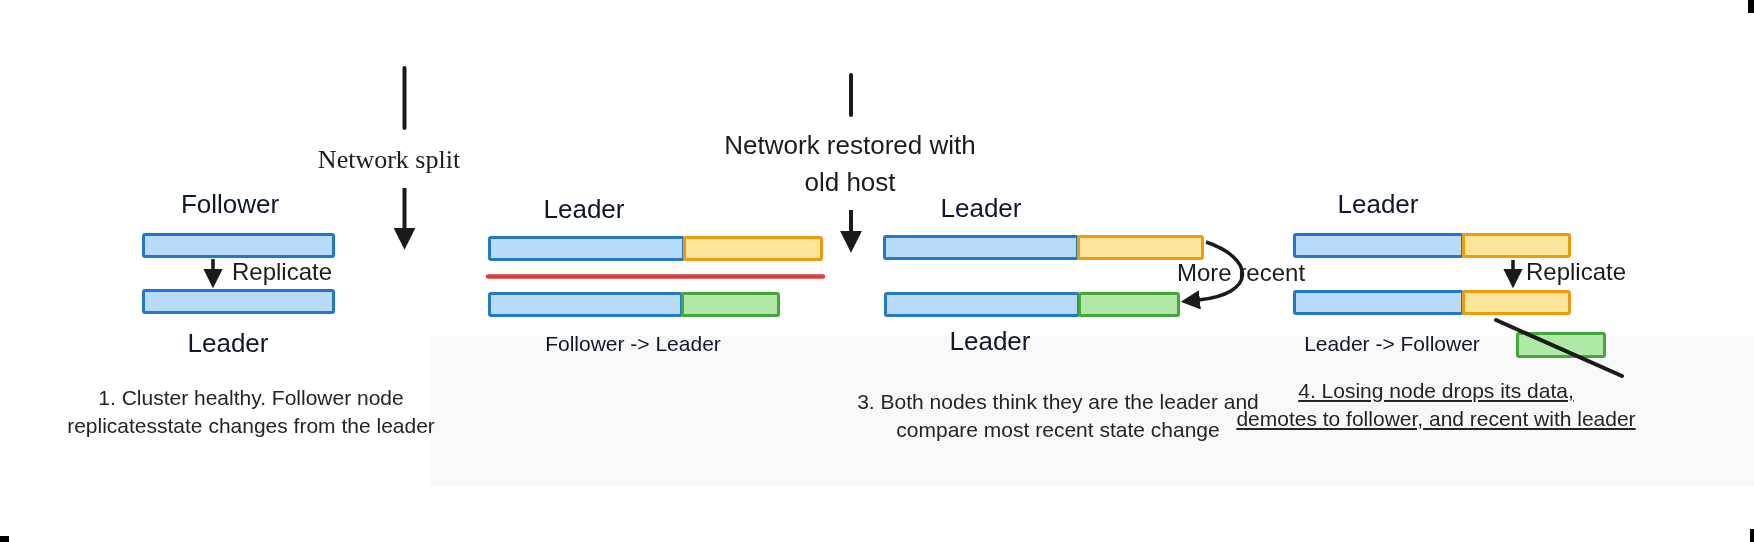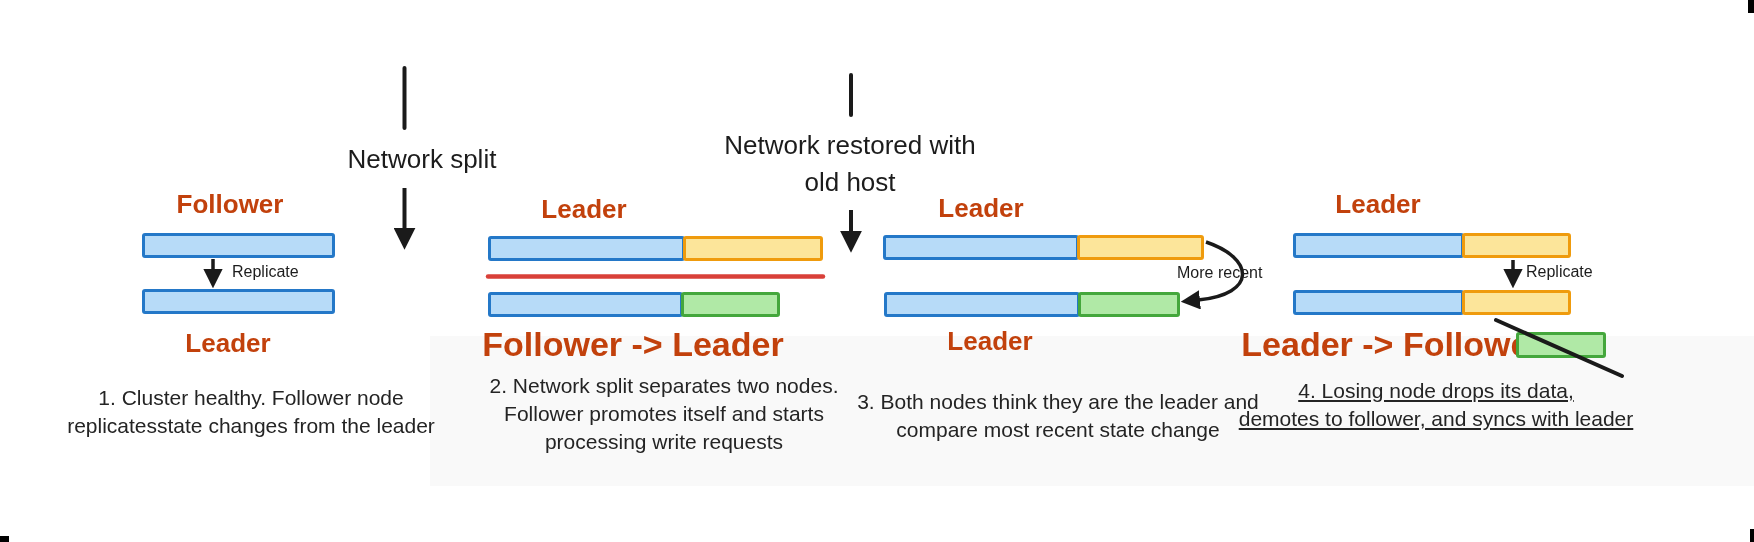--- a/index.html
+++ b/index.html
@@ -12,24 +12,24 @@
   .gray-band { position:absolute; left:430px; top:336px; width:1324px; height:150px; background:#f9f9f9; }
   .overlay { position:absolute; left:0; top:0; z-index:3; pointer-events:none; }
   .node { position:absolute; display:flex; z-index:2; }
   .seg { height:25px; box-sizing:border-box; border:3px solid; border-radius:3px; }
   .seg + .seg { margin-left:-2px; }
   .seg.blue   { background:#b7dbf8; border-color:#2478c8; }
   .seg.yellow { background:#fce59a; border-color:#ef9b0d; }
   .seg.green  { background:#b0e9a6; border-color:#44a73c; }
   .node-label {
     position:absolute; transform:translateX(-50%); white-space:nowrap;
-    font-size:26px; line-height:30px; font-weight:700; color:#c2410c; z-index:2;
+    font-size:26px; line-height:30px; font-weight:400; color:#0f172a; z-index:2;
   }
-  .state-label { font-size:34px; }
-  .small-label { position:absolute; font-size:16px; line-height:22px; color:#1c1c1c; white-space:nowrap; z-index:4; }
+  .state-label { font-size:21px; }
+  .small-label { position:absolute; font-size:24px; line-height:22px; color:#1c1c1c; white-space:nowrap; z-index:4; }
   .caption {
     position:absolute; transform:translateX(-50%); text-align:center;
     font-size:21px; line-height:28px; color:#242424; white-space:nowrap; z-index:2;
   }
   .transition-label {
     position:absolute; transform:translateX(-50%); text-align:center;
     font-size:26px; line-height:37px; font-weight:500; color:#1c1c1c; white-space:nowrap; z-index:2;
   }
   .artifact { position:absolute; background:#000; z-index:5; }
 </style>
@@ -57,21 +57,21 @@
 
     <line x1="488" y1="276.5" x2="823" y2="276.5" stroke="#d94039" stroke-width="4.5" stroke-linecap="round"></line>
 
     <path d="M1206,242 C1254,258 1258,294 1198,300" fill="none" stroke="#1a1a1a" stroke-width="3.5" marker-end="url(#ah)"></path>
 
     <line x1="1513" y1="260" x2="1513" y2="271" stroke="#1a1a1a" stroke-width="3.5" marker-end="url(#ah)"></line>
 
     <line x1="1496" y1="320" x2="1622" y2="376" stroke="#1a1a1a" stroke-width="4" stroke-linecap="round"></line>
   </svg>
 
-  <div class="transition-label" style="left:422px; top:141px;">
+  <div class="transition-label" style="left:389px; top:141px;font-family:Liberation Serif, serif;">
     <div>Network split</div>
   </div>
   <div class="transition-label" style="left:850px; top:127px;">
     <div>Network restored with</div>
     <div>old host</div>
   </div>
 
   <div class="node-label" style="left:230px; top:189px;">Follower</div>
   <div class="node" style="left:142px; top:233px;">
     <div class="seg blue" style="width:193px;"></div>
@@ -89,25 +89,20 @@
   <div class="node-label" style="left:584px; top:194px;">Leader</div>
   <div class="node" style="left:488px; top:236px;">
     <div class="seg blue" style="width:197px;"></div>
     <div class="seg yellow" style="width:140px;"></div>
   </div>
   <div class="node" style="left:488px; top:292px;">
     <div class="seg blue" style="width:195px;"></div>
     <div class="seg green" style="width:99px;"></div>
   </div>
   <div class="node-label state-label" style="left:633px; top:329px;">Follower -&gt; Leader</div>
-  <div class="caption" style="left:664px; top:372px;">
-    <div>2. Network split separates two nodes.</div>
-    <div>Follower promotes itself and starts</div>
-    <div>processing write requests</div>
-  </div>
 
   <div class="node-label" style="left:981px; top:193px;">Leader</div>
   <div class="node" style="left:883px; top:235px;">
     <div class="seg blue" style="width:196px;"></div>
     <div class="seg yellow" style="width:127px;"></div>
   </div>
   <div class="small-label" style="left:1177px; top:262px;">More recent</div>
   <div class="node" style="left:884px; top:292px;">
     <div class="seg blue" style="width:196px;"></div>
     <div class="seg green" style="width:102px;"></div>
@@ -127,20 +122,20 @@
   <div class="node" style="left:1293px; top:290px;">
     <div class="seg blue" style="width:171px;"></div>
     <div class="seg yellow" style="width:109px;"></div>
   </div>
   <div class="node-label state-label" style="left:1392px; top:329px;">Leader -&gt; Follower</div>
   <div class="node" style="left:1516px; top:332px;">
     <div class="seg green" style="width:90px; height:26px;"></div>
   </div>
   <div class="caption" style="left:1436px; top:377px;text-decoration:underline;">
     <div>4. Losing node drops its data,</div>
-    <div>demotes to follower, and syncs with leader</div>
+    <div>demotes to follower, and recent with leader</div>
   </div>
 
   <div class="artifact" style="left:1748px; top:0; width:6px; height:13px;"></div>
   <div class="artifact" style="left:0; top:536px; width:9px; height:6px;"></div>
   <div class="artifact" style="left:1750px; top:529px; width:4px; height:13px;"></div>
 
 </div>
 
 </body></html>

